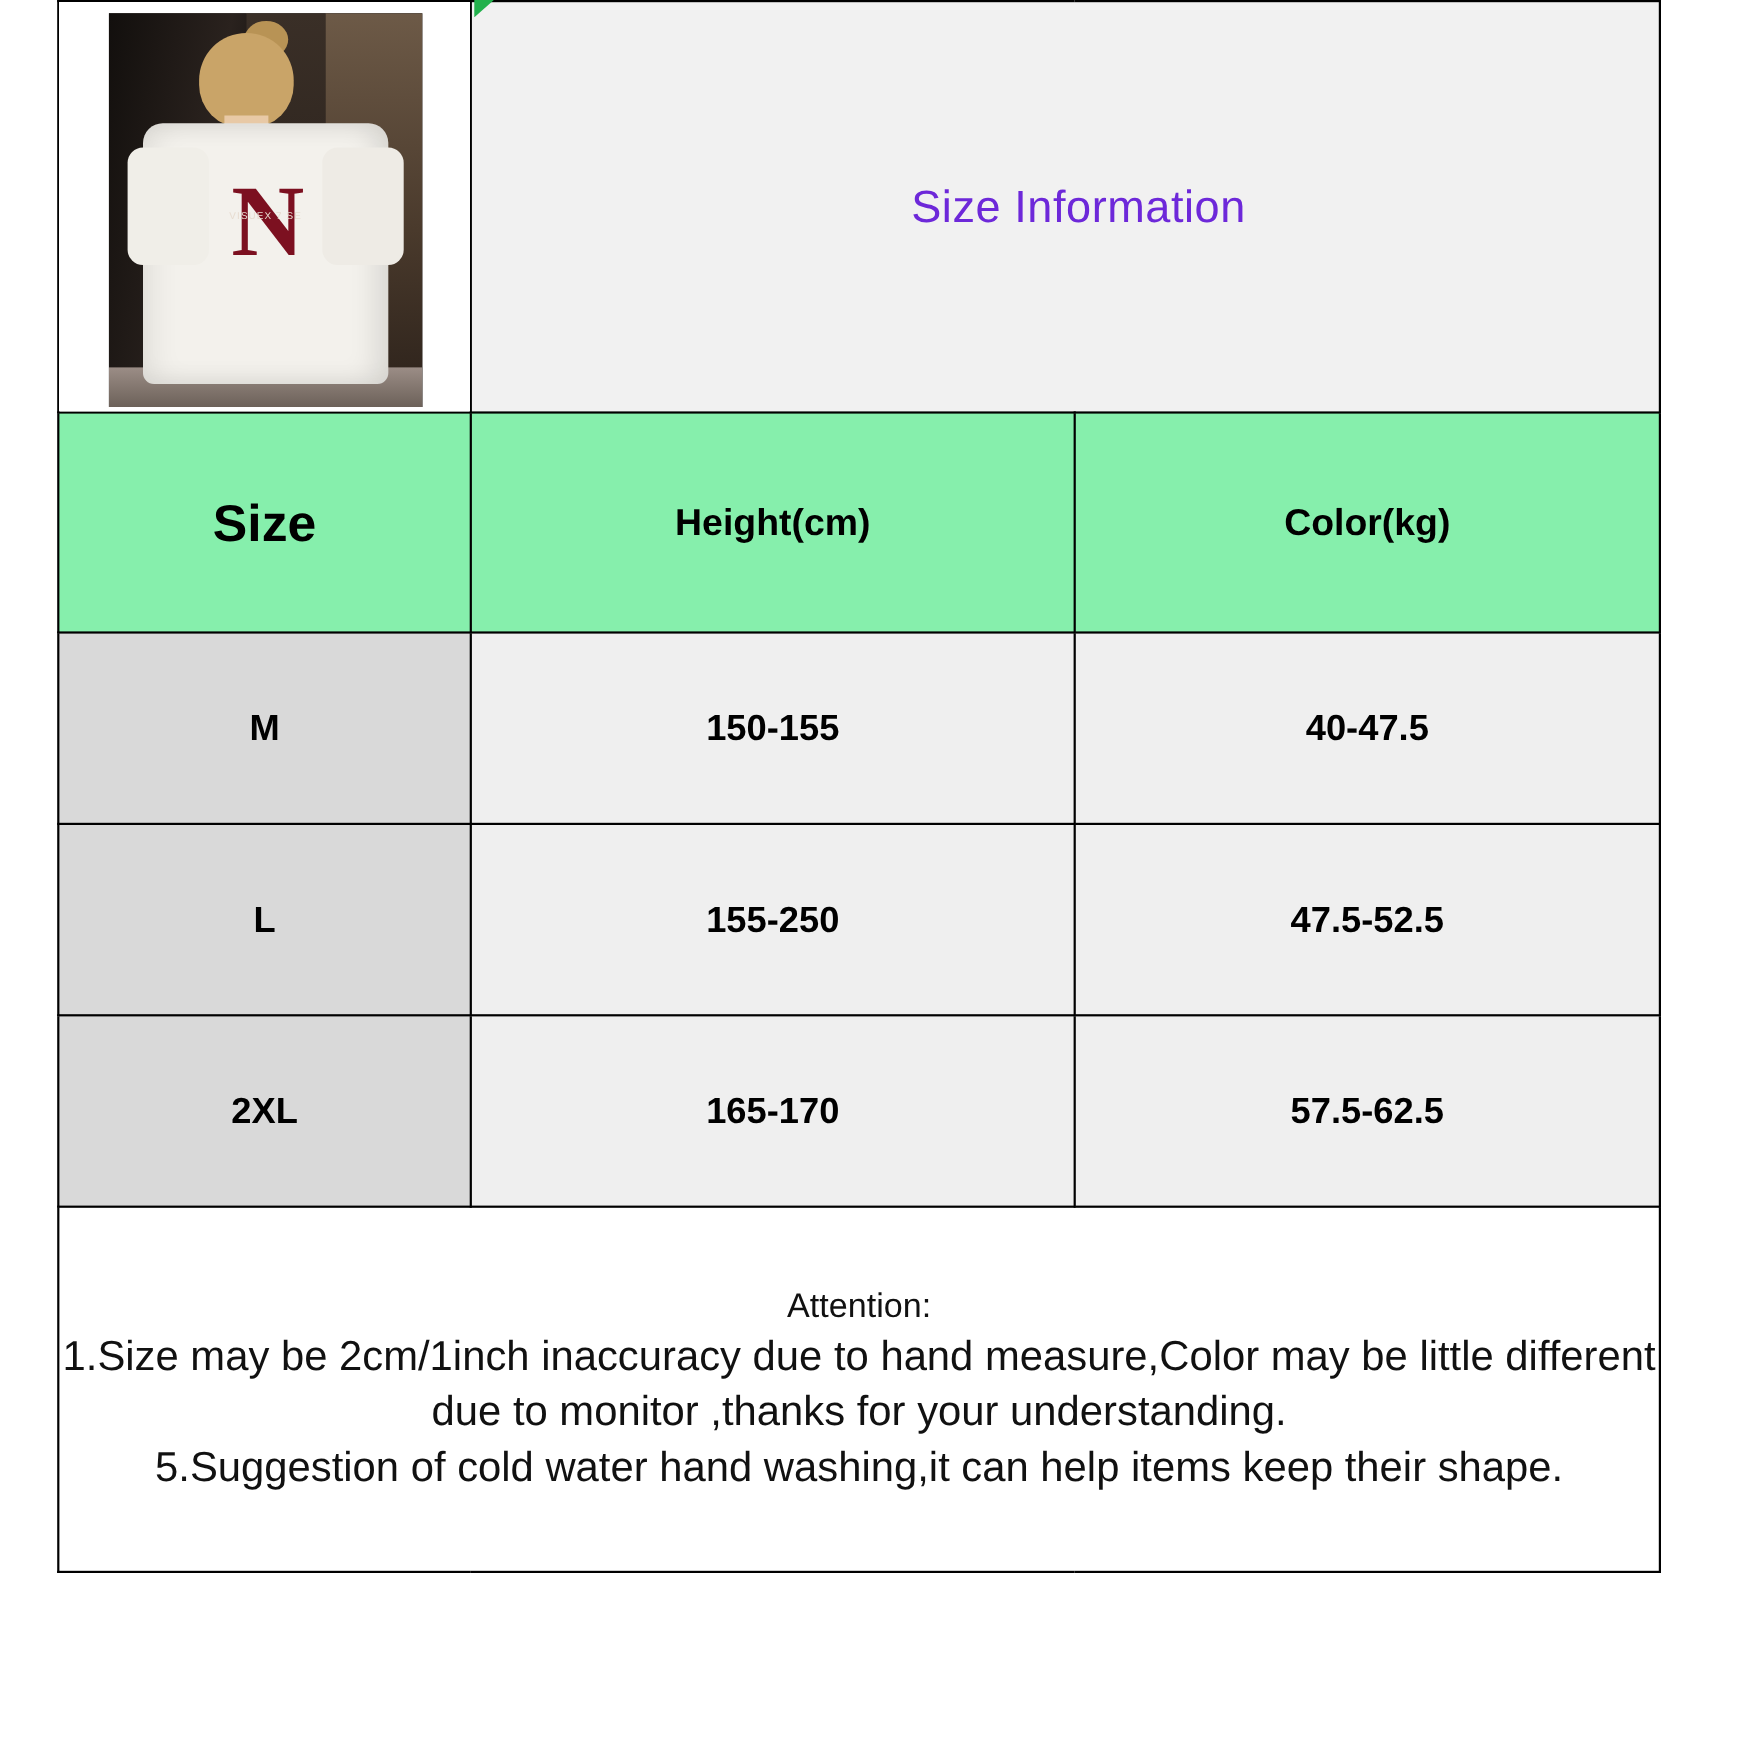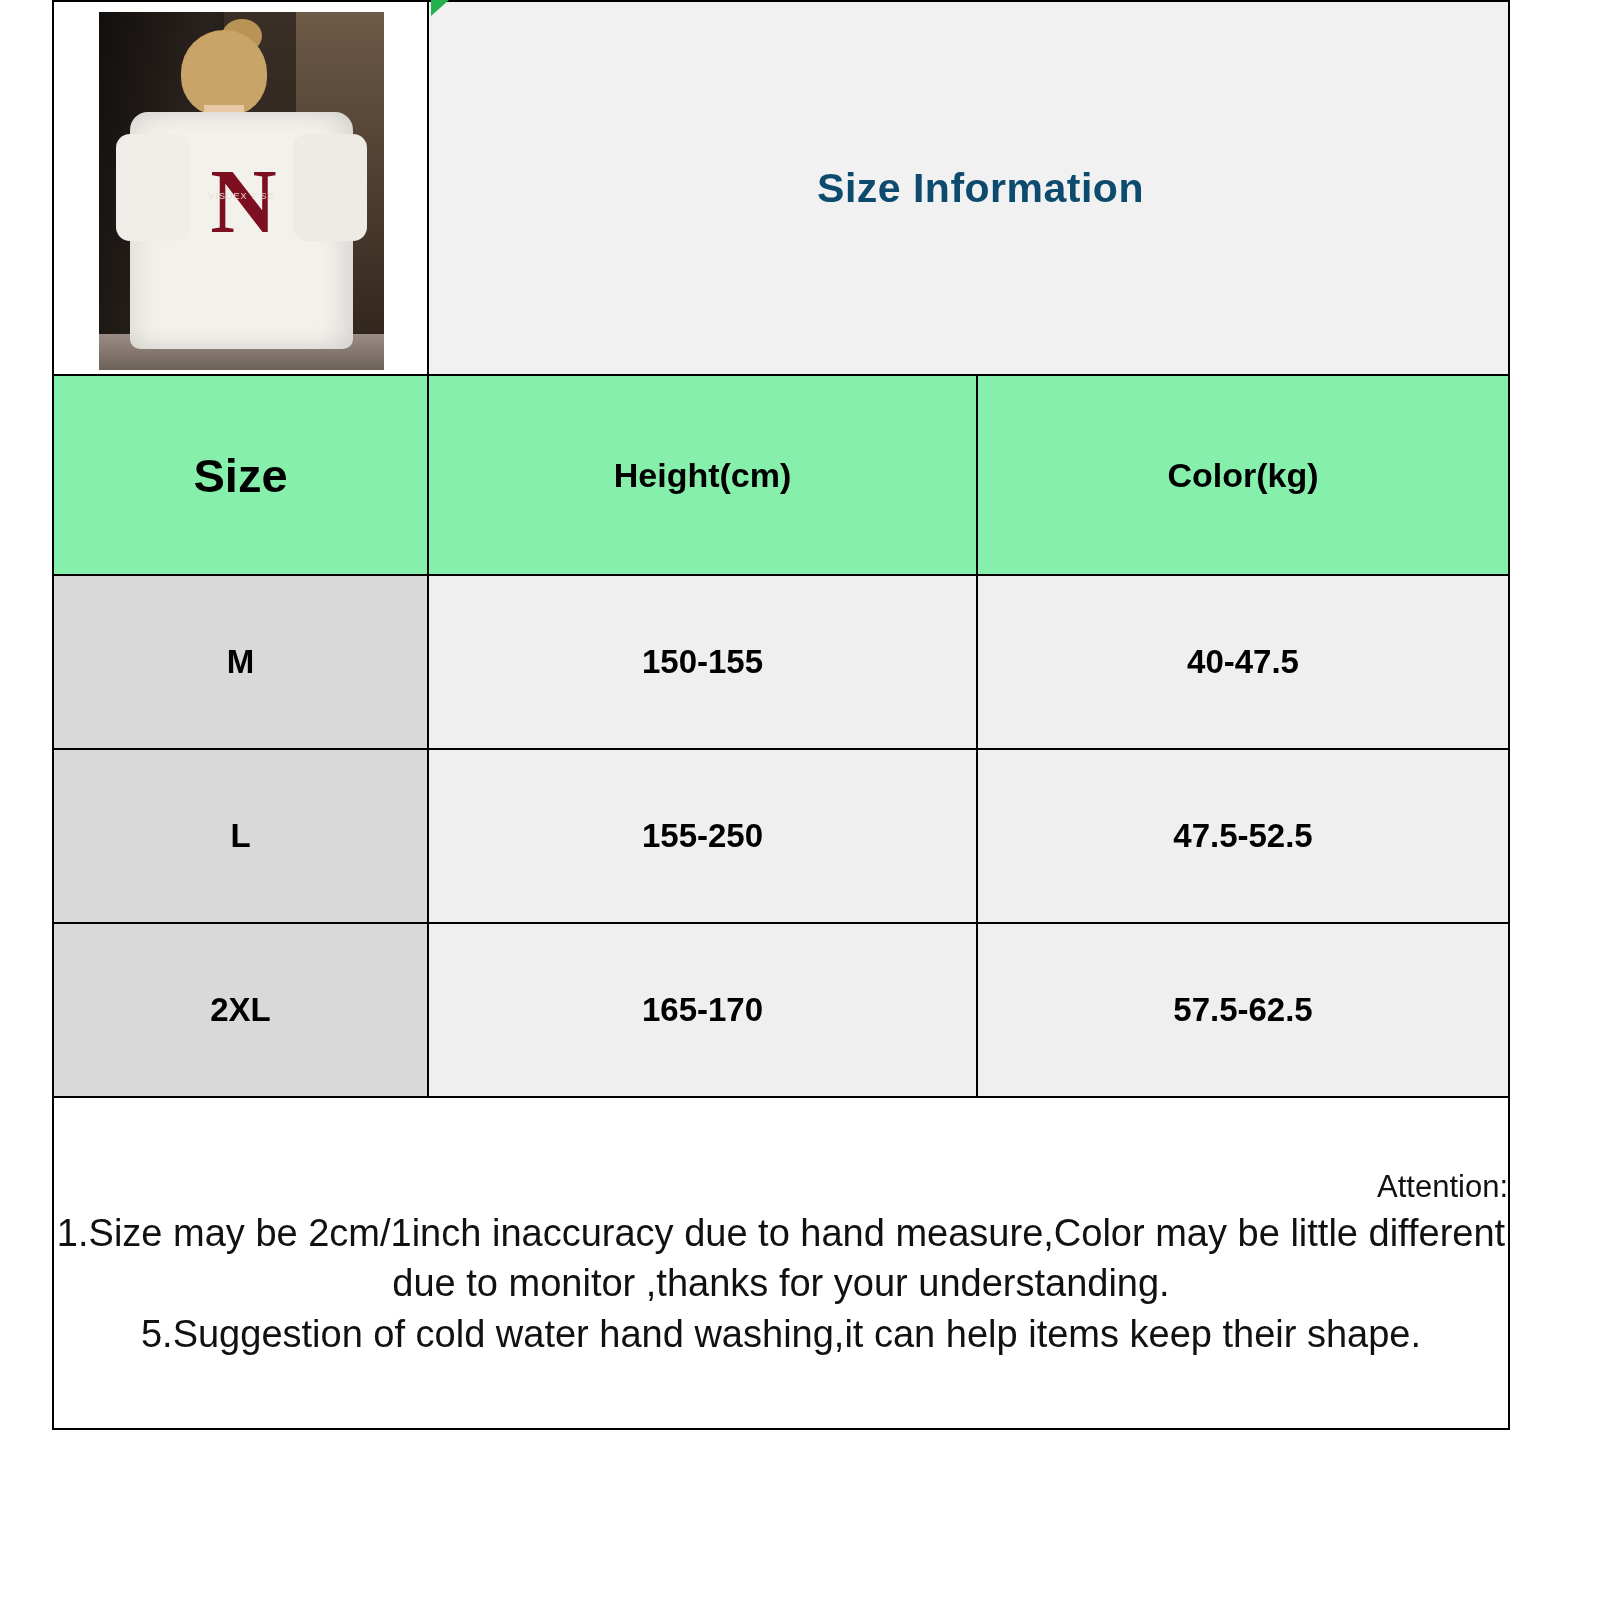--- a/index.html
+++ b/index.html
@@ -165,23 +165,23 @@
     background: #22b14c;
     clip-path: polygon(0 0, 100% 0, 0 100%);
   }
 
   .cell-title {
     background: #f1f1f1;
     height: 372px;
   }
   .title-text {
     font-size: 41px;
-    font-weight: bold;
+    font-weight: normal;
     letter-spacing: 0.5px;
-    color: #0c4a6e;
+    color: #6d28d9;
     padding-left: 24px;
   }
 
   
   .colhead {
     background: #86efac;
     height: 198px;
   }
   .colhead-size {
     font-size: 47px;
@@ -217,21 +217,20 @@
   .att-line {
     font-size: 38px;
     line-height: 1.32;
     color: #111;
     white-space: pre-wrap;
   }
   .att-head {
     font-size: 31px;
     line-height: 1.32;
     color: #111;
-    text-align: right;
   }
 </style>
 </head>
 <body>
 
 <div class="sheet">
 
   <table class="size-table">
     <colgroup>
       <col style="width:375px">

